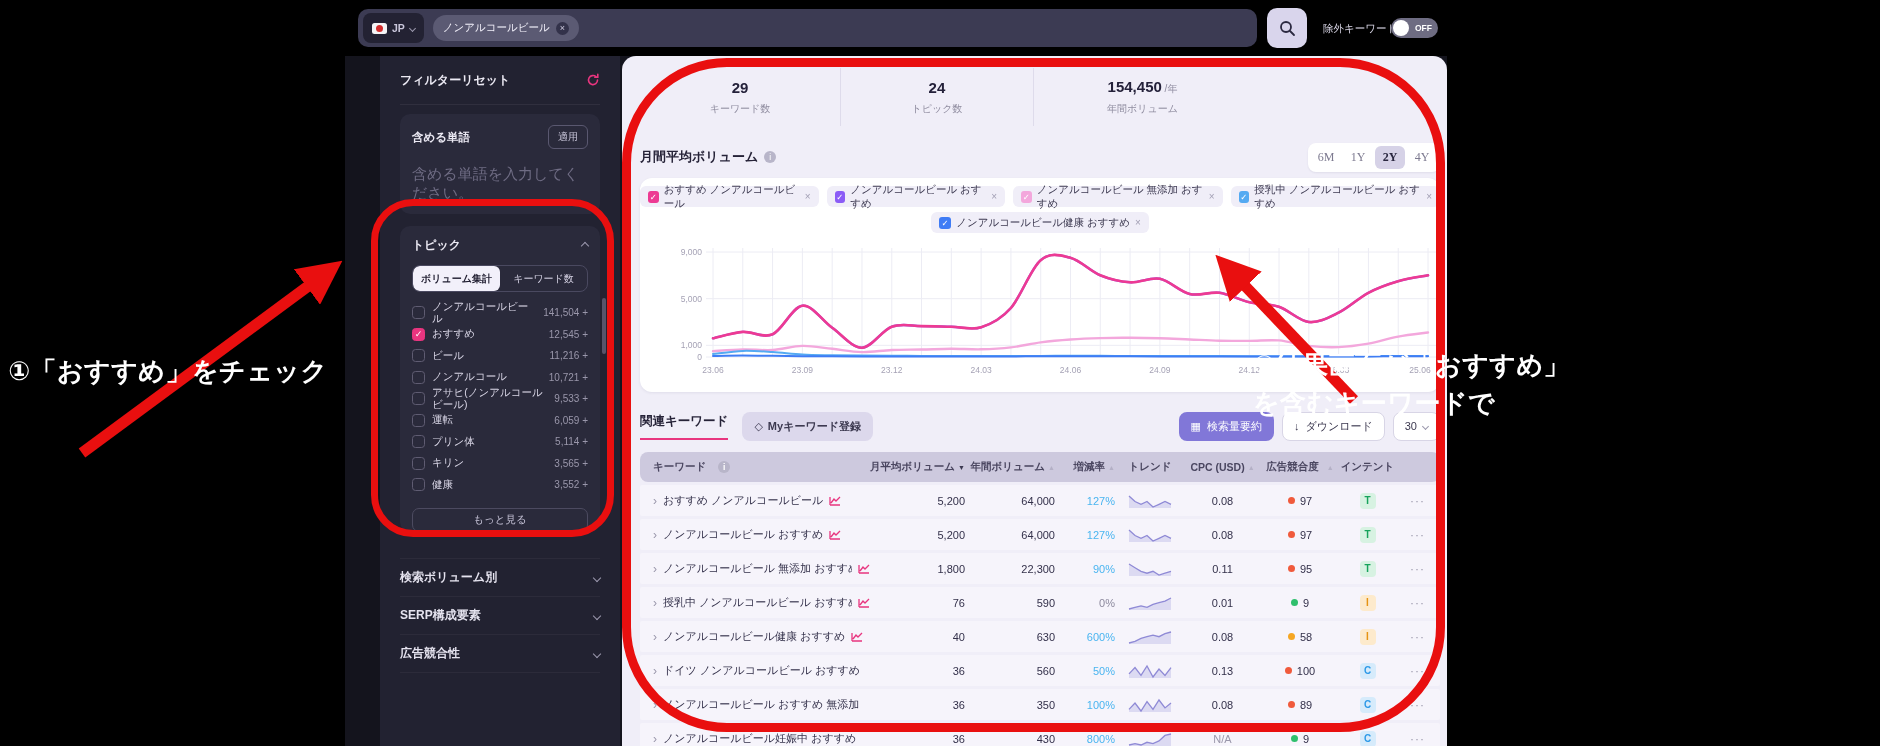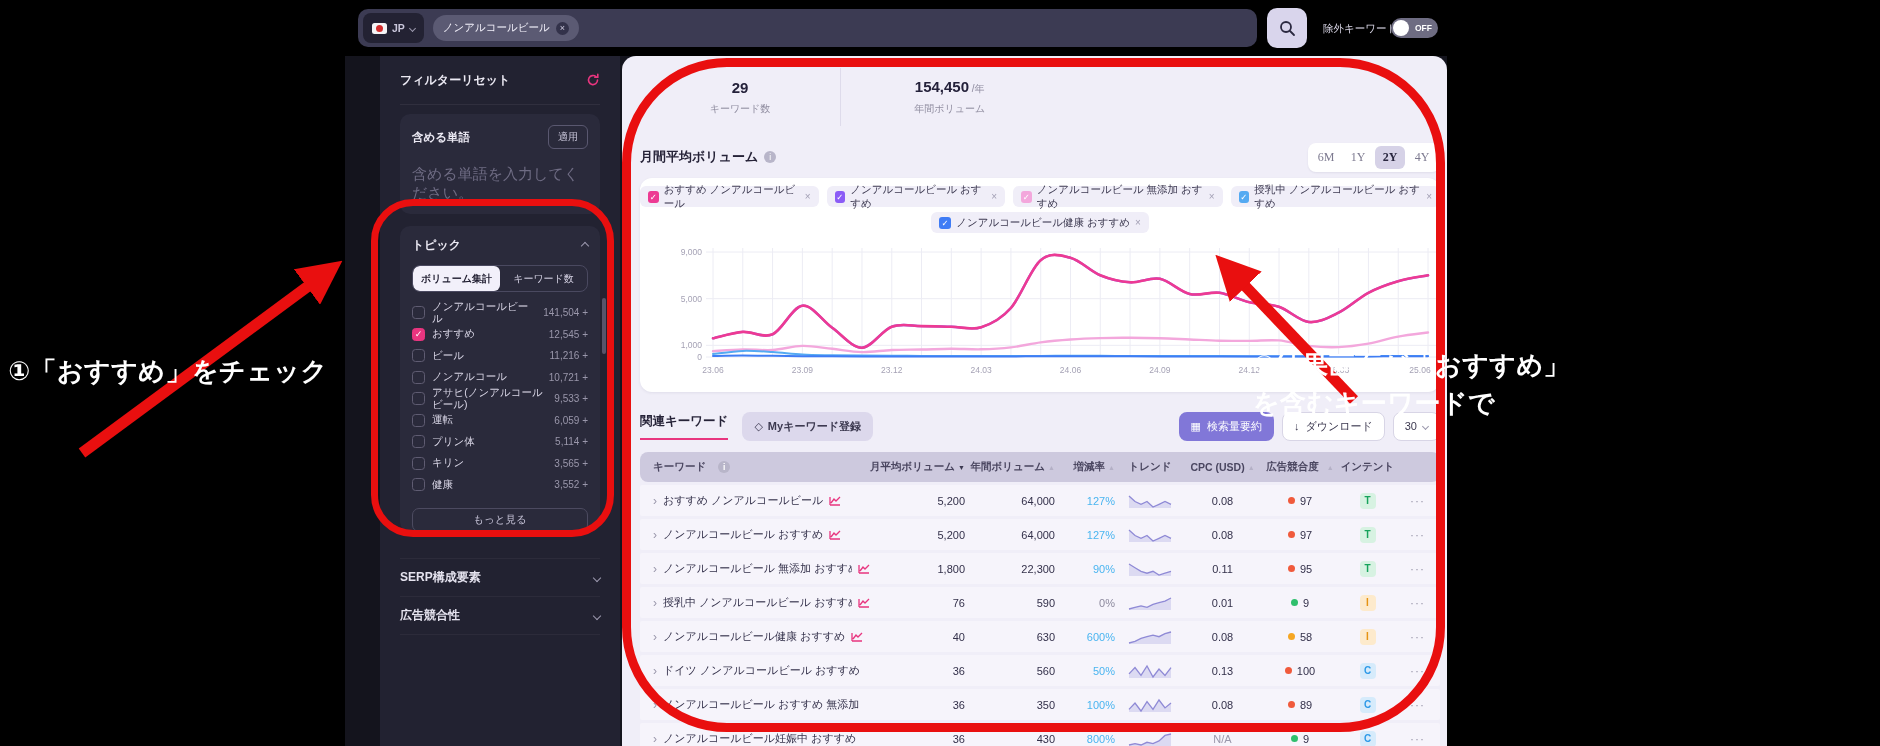--- a/index.html
+++ b/index.html
@@ -264,35 +264,43 @@
             <div class="topic-row">
               <span class="cbx"></span>
             </div>
           </div>
         <div class="scroll-thumb"></div>
         <button class="more-btn">もっと見る</button>
       </div>
 
       <div class="sections-wrap" id="side-sections">
           <div class="side-section">
+            <span class="lbl">検索ボリューム別</span>
+            <span class="chev"></span>
+          </div>
+          <div class="side-section">
             <span class="lbl">SERP構成要素</span>
             <span class="chev"></span>
           </div>
           <div class="side-section">
             <span class="lbl">広告競合性</span>
             <span class="chev"></span>
           </div>
         </div>
     </div>
 
     <div class="panel">
       <div class="stats-row" id="stats-row">
           <div class="stat-col" style="width: 25%;">
             <div class="stat-val">29</div>
             <div class="stat-lab">キーワード数</div>
+          </div>
+          <div class="stat-col" style="width: 24.1%;">
+            <div class="stat-val">24</div>
+            <div class="stat-lab">トピック数</div>
           </div>
           <div class="stat-col" style="width: 27.3%;">
             <div class="stat-val">154,450<span class="unit"> /年</span></div>
             <div class="stat-lab">年間ボリューム</div>
           </div>
         </div>
 
       <div class="graph-title-row">
         <span class="graph-title">月間平均ボリューム</span>
         <i class="info-i">i</i>

